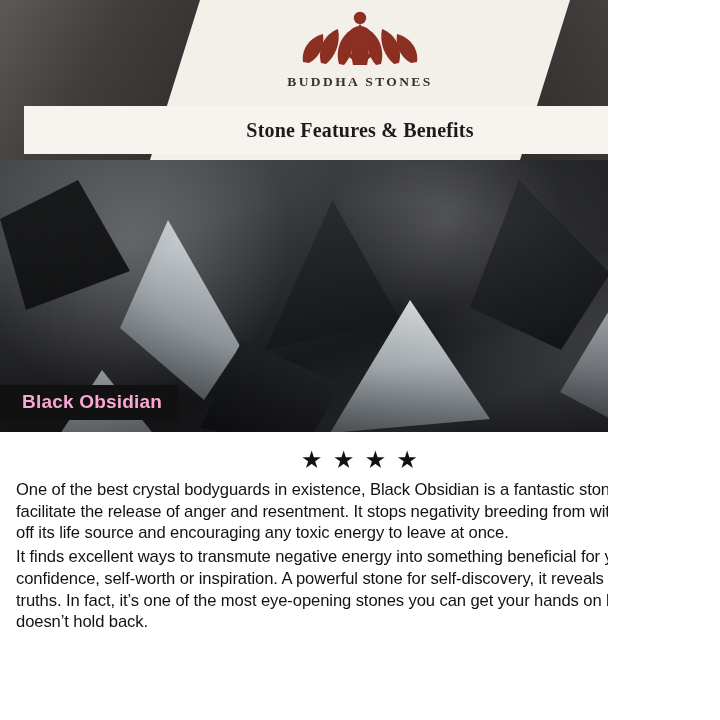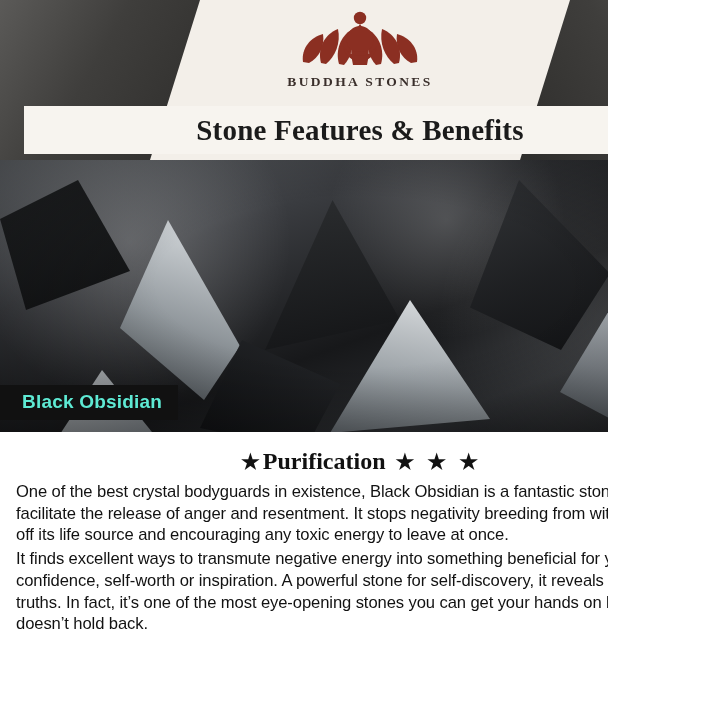--- a/index.html
+++ b/index.html
@@ -69,21 +69,21 @@
     height: 48px;
     background: #f7f4ef;
     z-index: 4;
     display: flex;
     align-items: center;
     justify-content: center;
   }
   .title-text {
     font-family: "Liberation Serif", serif;
     font-weight: bold;
-    font-size: 29px;
+    font-size: 20px;
     color: #1b1b1b;
     letter-spacing: 0.2px;
   }
 
   
   .photo-wrap {
     position: relative;
     width: 720px;
     height: 272px;
     overflow: hidden;
@@ -129,21 +129,21 @@
   .photo-vignette {
     position: absolute;
     inset: 0;
     background: radial-gradient(ellipse at 50% 45%, rgba(0,0,0,0) 40%, rgba(0,0,0,0.45) 100%);
   }
   .stone-label {
     position: absolute;
     left: 0;
     bottom: 12px;
     background: #111111;
-    color: #5eead4;
+    color: #f9a8d4;
     font-size: 19px;
     font-weight: bold;
     padding: 6px 16px 7px 22px;
     letter-spacing: 0.2px;
   }
 
   
   .body-section {
     position: relative;
     width: 720px;
@@ -231,21 +231,20 @@
     </div>
     <div class="photo-vignette"></div>
     <div class="stone-label">Black Obsidian</div>
   </div>
 
   <div class="body-section">
 
     <div class="keywords">
       <div class="kw">
         <span class="star">★</span>
-        <span>Purification</span>
       </div>
       <div class="kw">
         <span class="star">★</span>
       </div>
       <div class="kw">
         <span class="star">★</span>
       </div>
       <div class="kw">
         <span class="star">★</span>
       </div>

